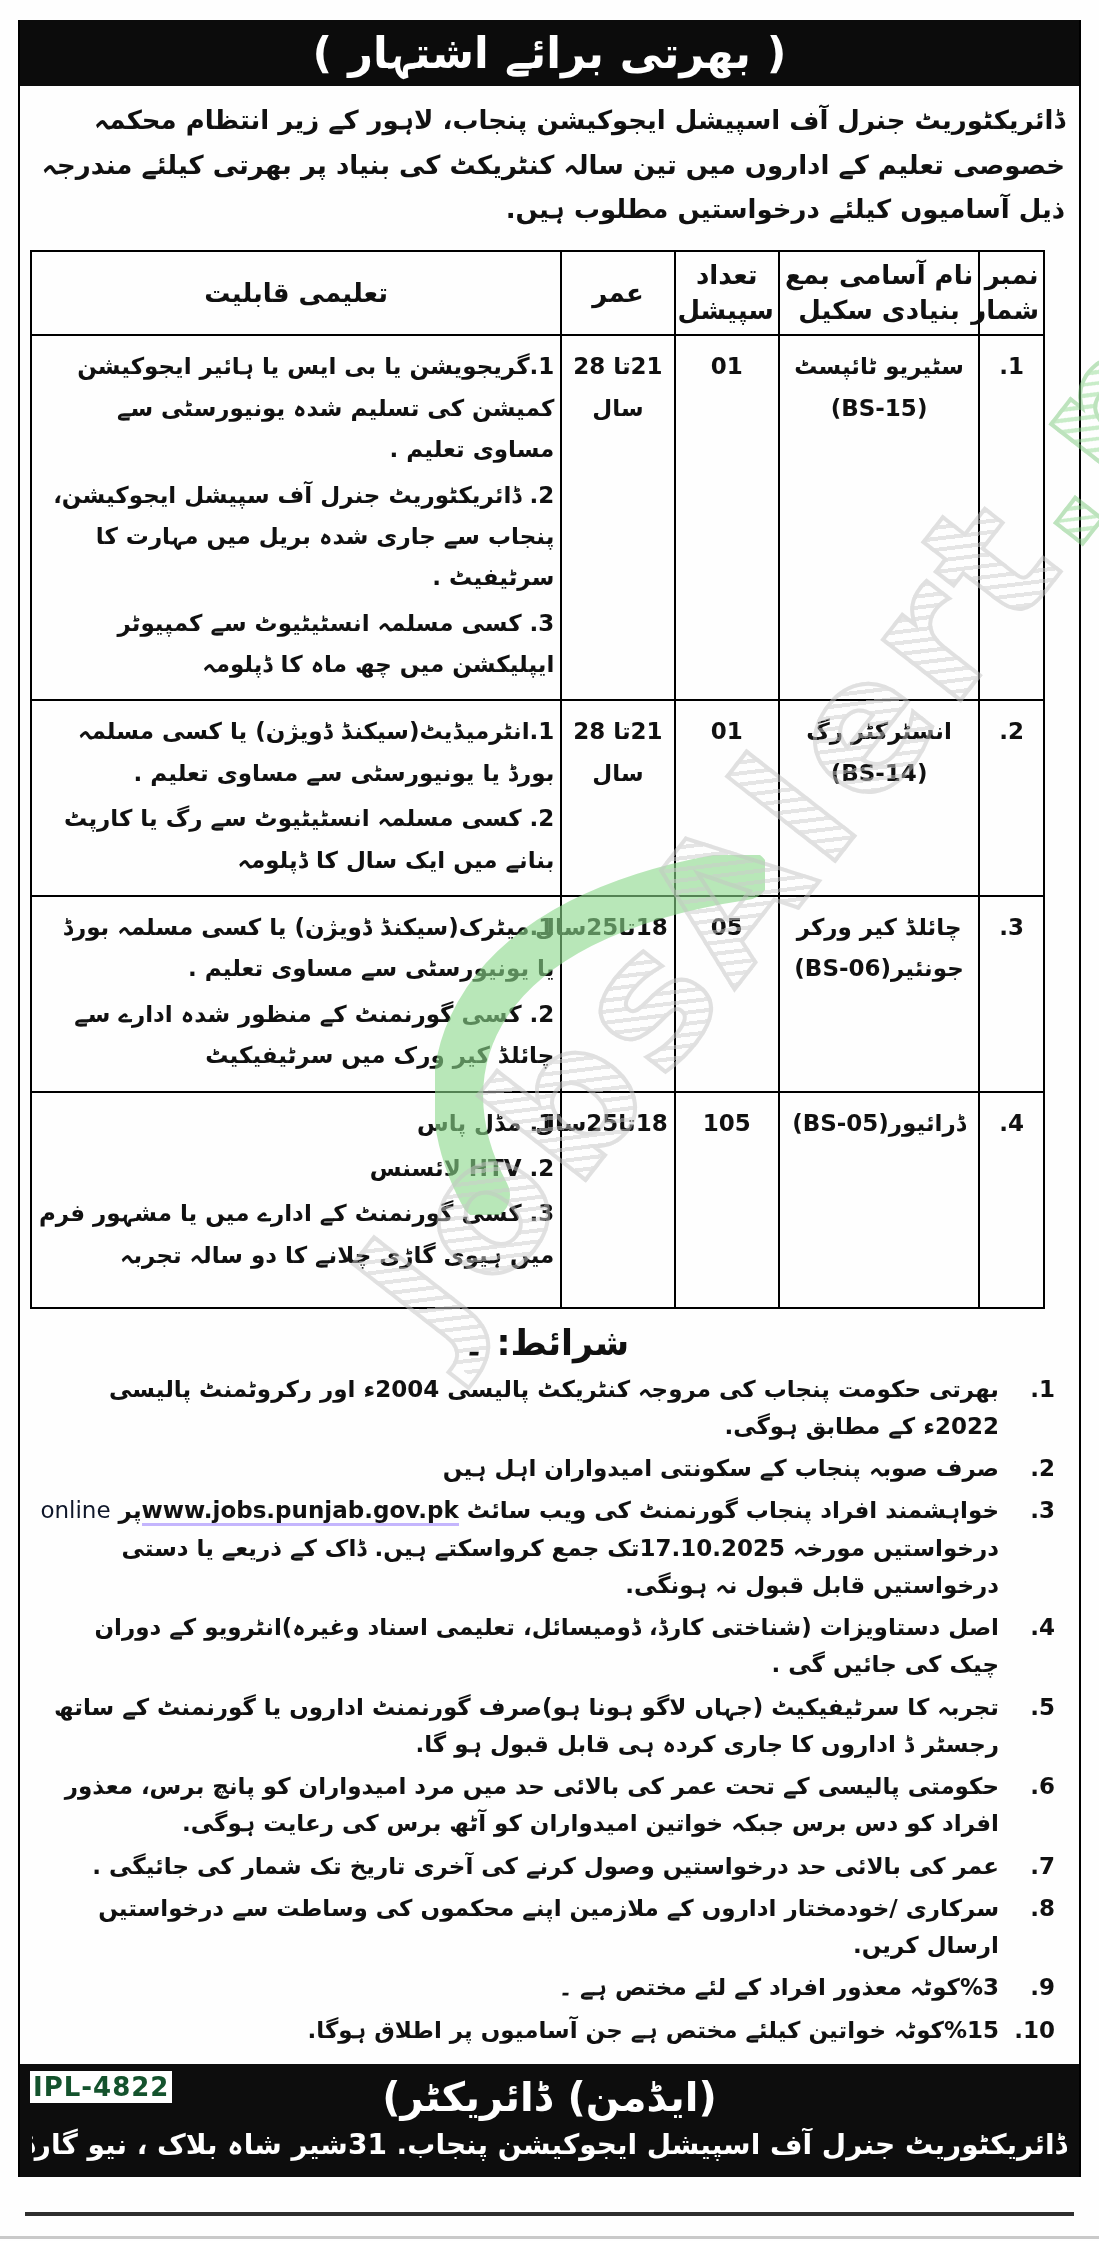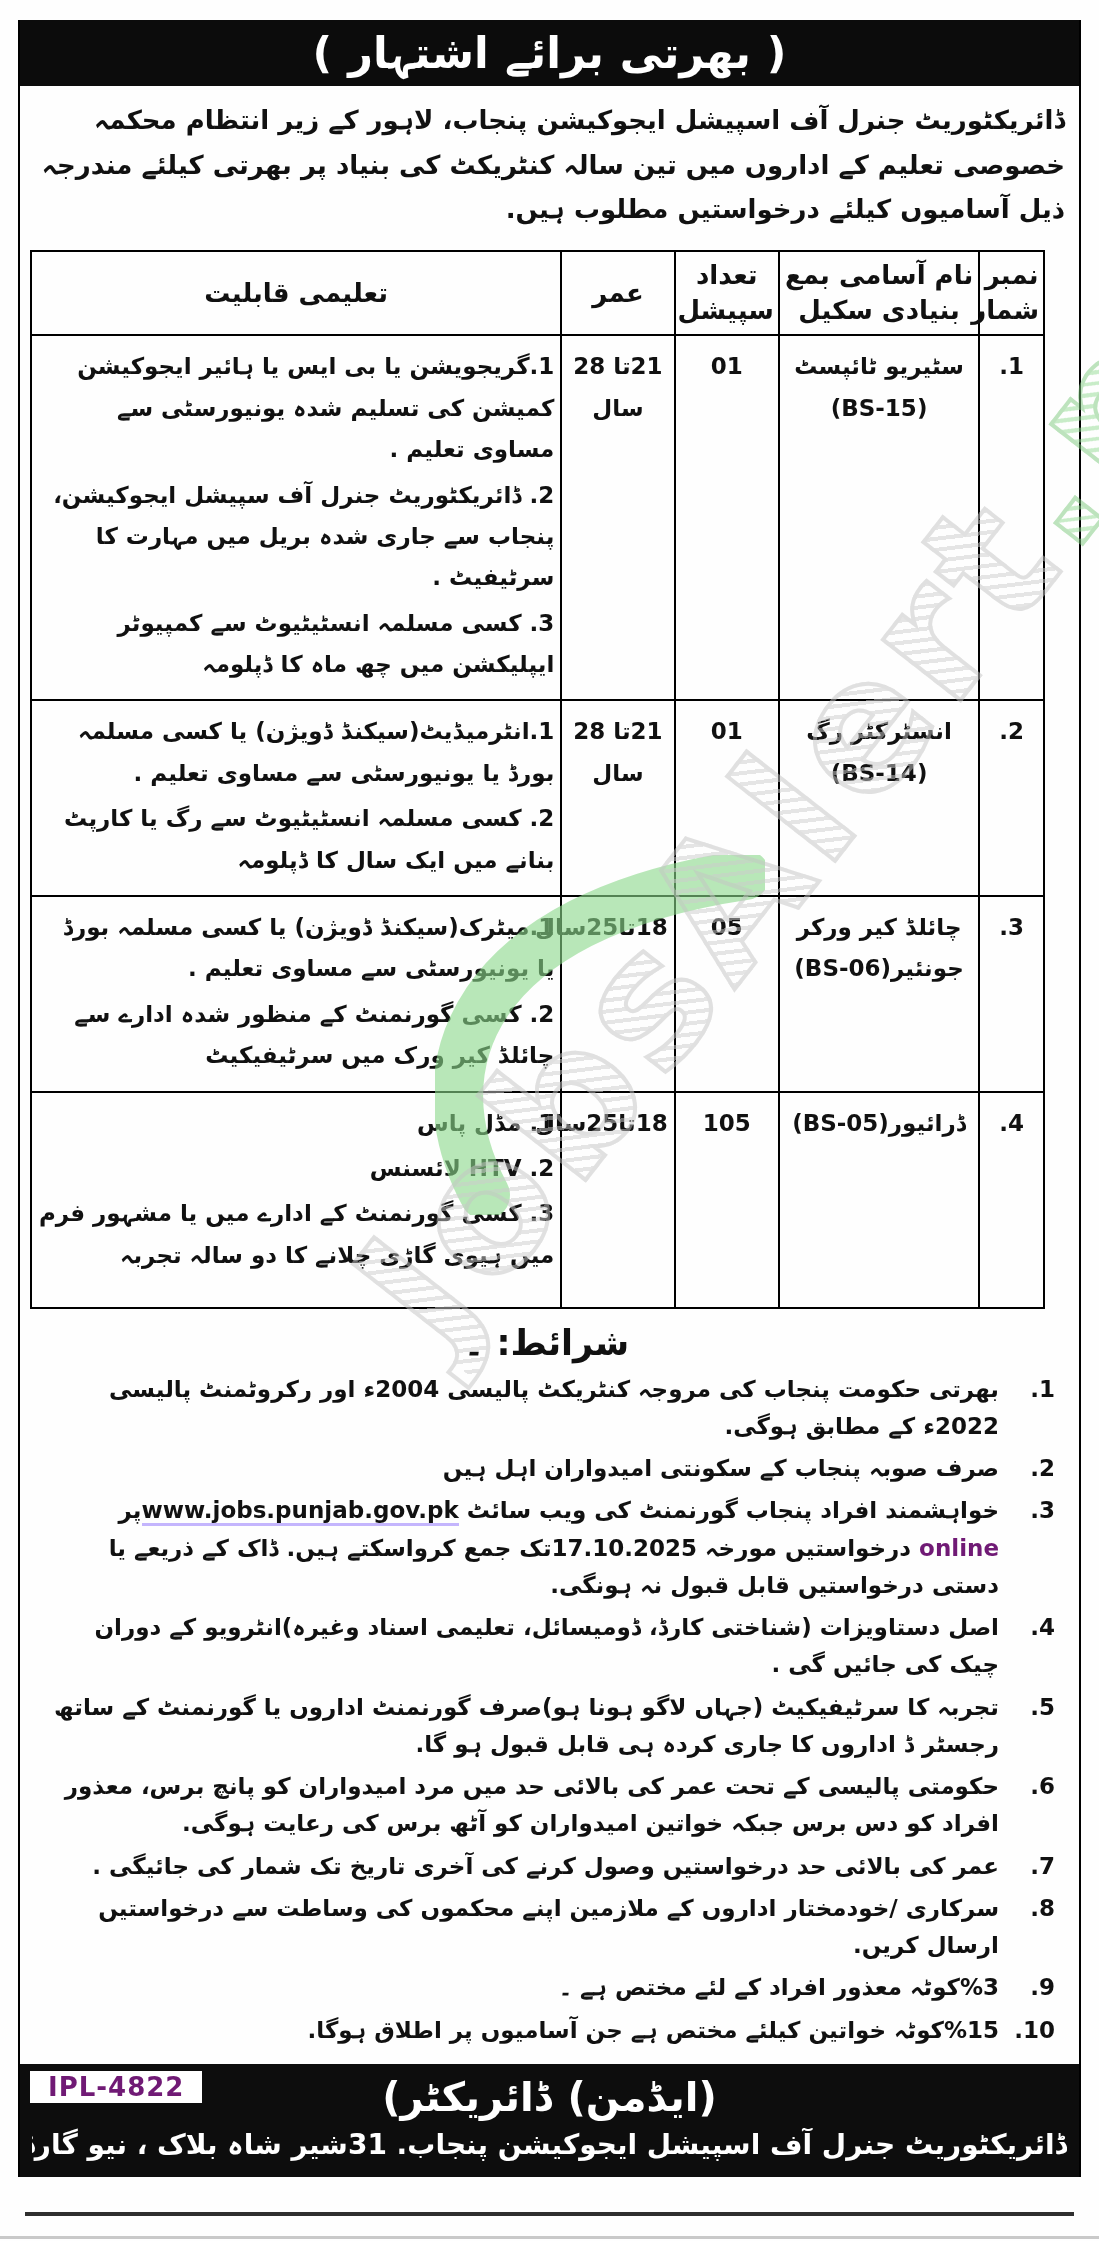--- a/index.html
+++ b/index.html
@@ -43,29 +43,29 @@
   .conditions { flex:1 1 auto; overflow:hidden; direction:rtl; margin:14px 24px 0 18px; }
   .cond-heading { font-size:35px; font-weight:800; margin:0 0 8px; text-align:center; }
   .cond-item {
     display:flex; gap:10px; font-size:23px; font-weight:600; line-height:1.62;
     margin-bottom:5px; text-align:right;
   }
   .cond-num { flex:none; width:46px; }
   .cond-text { flex:1 1 auto; }
   .c-url { font-weight:800; border-bottom:3px solid #c4b5fd; }
   .c-bold { font-weight:800; }
-  .c-green { font-weight:700; color:#701a75; }
+  .c-green { font-weight:400; color:#0f172a; }
   
   .footer-bar {
     flex:none; background:#0d0d0d; color:#fff; position:relative;
     padding:10px 12px 16px; margin-top:10px;
   }
   .ipl-box {
-    position:absolute; top:7px; left:10px; background:#fff; color:#701a75;
-    font-size:26px; font-weight:700; padding:1px 18px; letter-spacing:1px;
+    position:absolute; top:7px; left:10px; background:#fff; color:#14532d;
+    font-size:26px; font-weight:700; padding:1px 3px; letter-spacing:1px;
   }
   .director-line {
     display:flex; direction:ltr; justify-content:center; gap:16px;
     font-size:40px; font-weight:700; margin:0 0 8px;
   }
   .address-line {
     direction:rtl; text-align:center; font-size:28px; font-weight:700;
     white-space:nowrap; overflow:hidden;
   }
   

